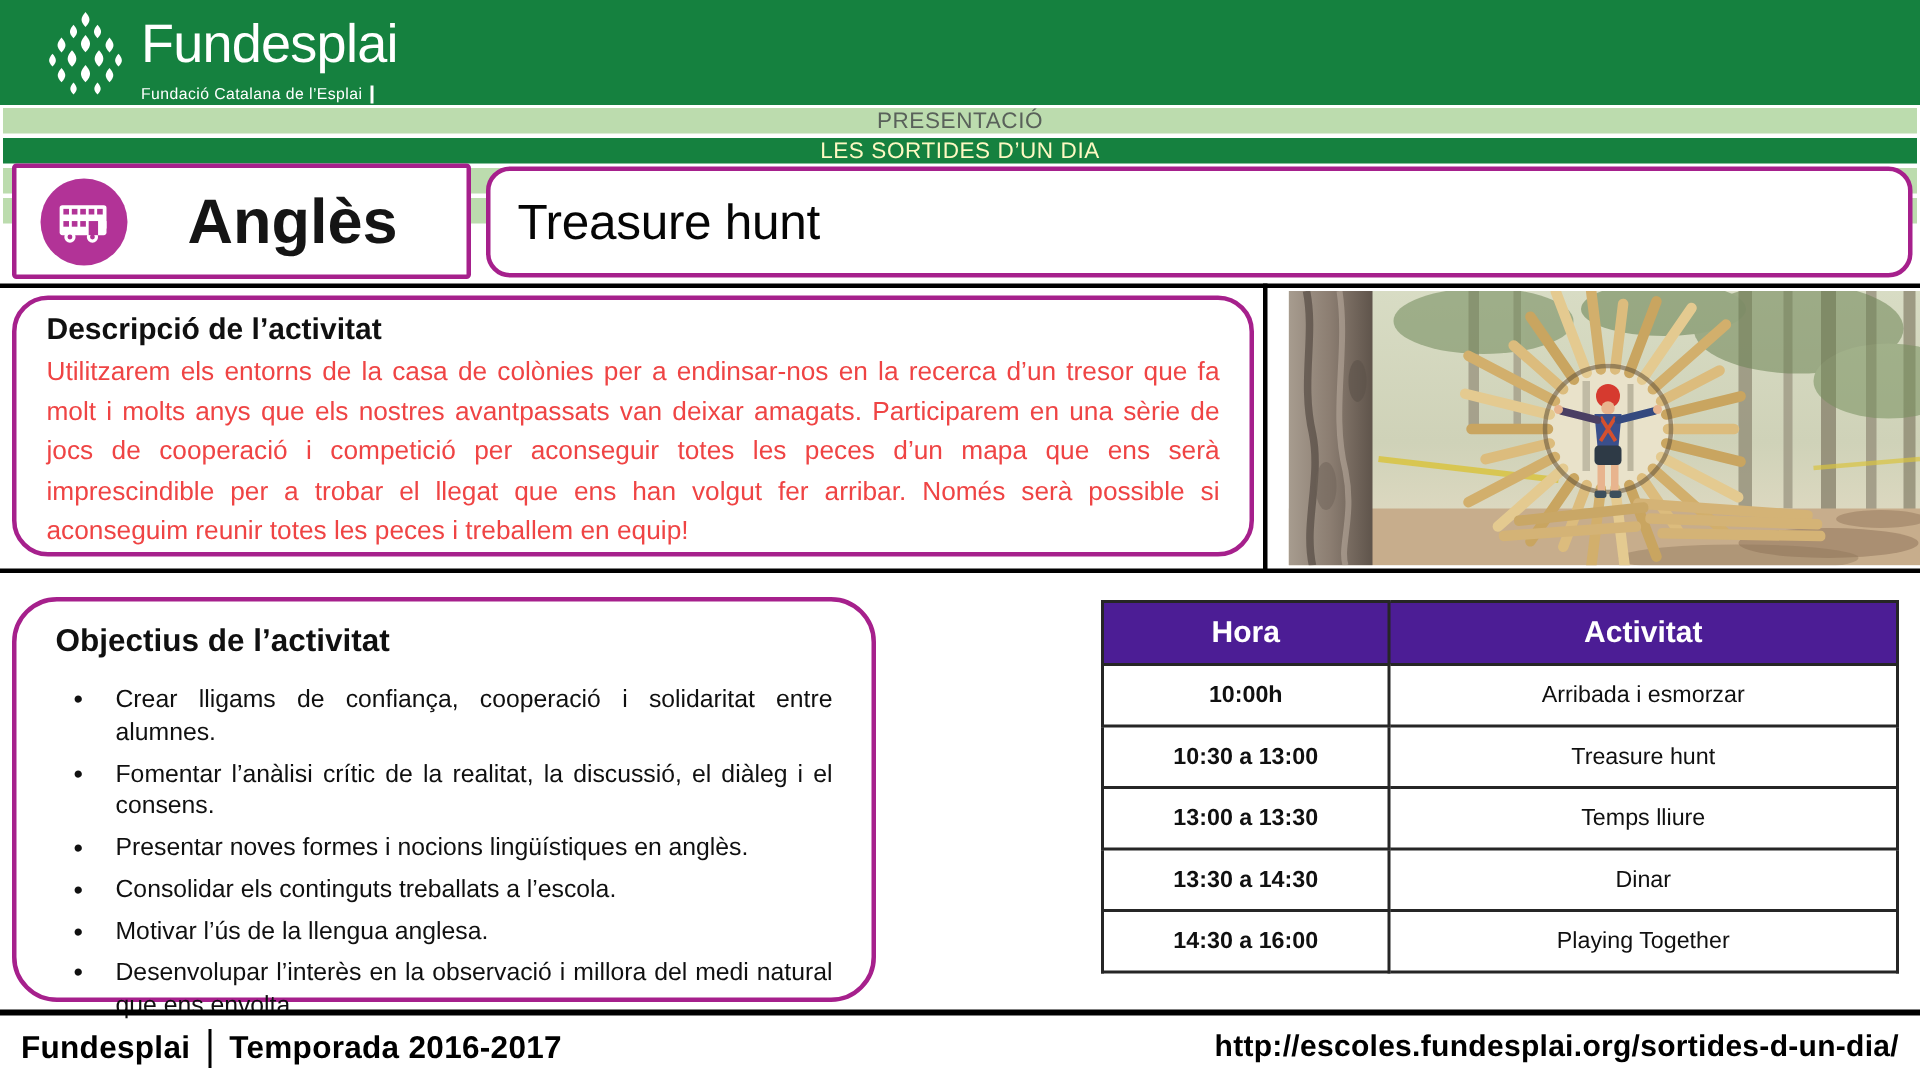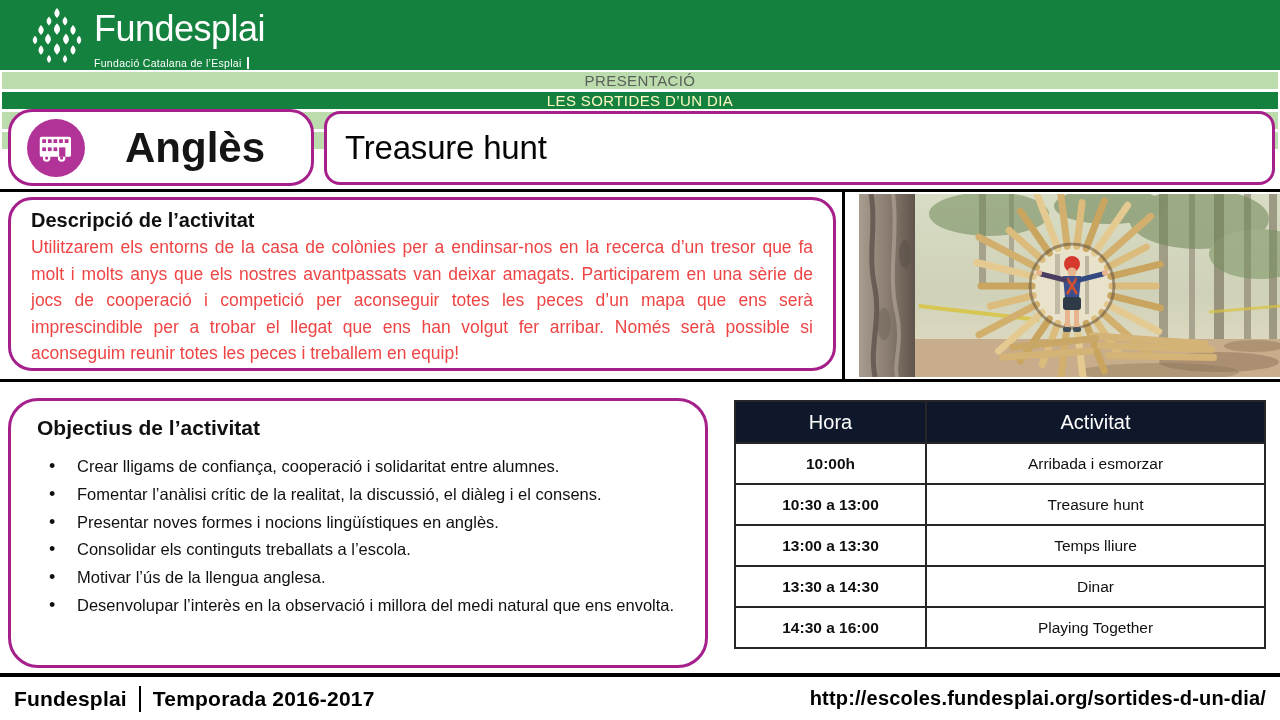--- a/index.html
+++ b/index.html
@@ -16,21 +16,21 @@
   .logo-sub { font-size:10.5px; font-weight:400; letter-spacing:0.3px; margin-top:-6px; border-right:2px solid #fff; display:inline-block; padding-right:5px; }
 
   
   .tabs { position:absolute; left:2px; right:2px; top:72px; height:31px; display:flex; gap:3px;flex-direction:column; }
   .tab { flex:1; background:#BCDCAE; color:#59615a; font-size:15px; letter-spacing:0.4px;
          display:flex; align-items:center; justify-content:center; cursor:pointer; }
   .tab.active { background:#15813F; color:#fef9c3; font-weight:400; }
 
   
   .cat-box { position:absolute; left:8px; top:109px; width:306px; height:77px;
-             border:3px solid #A6208C; border-radius:24px; display:flex; align-items:center; background:#fff; }
+             border:3px solid #A6208C; border-radius:3px; display:flex; align-items:center; background:#fff; }
   .cat-icon { width:58px; height:58px; border-radius:50%; background:#B23397; margin-left:16px;
               display:flex; align-items:center; justify-content:center; flex:none; }
   .cat-label { flex:1; text-align:center; font-size:42px; font-weight:700; color:#151515; padding-right:6px; }
   .title-box { position:absolute; left:324px; top:111px; width:951px; height:74px;
                border:3px solid #A6208C; border-radius:16px; display:flex; align-items:center; background:#fff; }
   .title-label { font-size:33px; color:#050505; padding-left:18px; letter-spacing:-0.2px; }
 
   
   .hline { position:absolute; left:0; width:1280px; height:3px; background:#000; }
   .hline.l1 { top:189px; } .hline.l2 { top:379px; } .hline.l3 { top:673px; height:4px; }
@@ -39,32 +39,32 @@
   
   .desc-box { position:absolute; left:8px; top:197px; width:828px; height:174px;
               border:3px solid #A6208C; border-radius:24px; padding:9px 20px 6px 20px; background:#fff; }
   .desc-head { font-size:20px; font-weight:700; color:#101010; margin-bottom:2px; }
   .desc-body { font-size:17.5px; line-height:1.52; color:#ef4444; text-align:justify; }
 
   .photo { position:absolute; left:859px; top:194px; width:421px; height:183px; overflow:hidden; }
   .photo svg { display:block; }
 
   
-  .obj-box { position:absolute; left:8px; top:398px; width:700px; height:270px;
+  .obj-box { position:absolute; left:8px; top:398px; width:576px; height:270px;
              border:3px solid #A6208C; border-radius:30px; padding:15px 26px 10px 26px; background:#fff; }
   .obj-head { font-size:21px; font-weight:700; color:#101010; }
   .obj-list { list-style:none; margin-top:16px; }
   .obj-list li { position:relative; padding-left:40px; font-size:16.5px; line-height:1.32;
                  color:#101010; margin-bottom:6px; text-align:justify; }
   .obj-list li::before { content:"\2022"; position:absolute; left:12px; top:-1px; font-size:18px; color:#101010; }
 
   
   .sched { position:absolute; left:734px; top:400px; width:532px; border-collapse:collapse; }
   .sched th, .sched td { border:2px solid #262626; text-align:center; vertical-align:middle; }
-  .sched th { background:#0f172a; color:#fff; font-size:20px; font-weight:400; height:42px; }
+  .sched th { background:#4c1d95; color:#fff; font-size:20px; font-weight:700; height:42px; }
   .sched td { height:41px; font-size:15.5px; color:#101010; background:#fff; }
   .sched td.time { font-weight:700; width:191px; font-size:15.5px; }
 
   
   .footer { position:absolute; left:0; right:0; top:677px; height:43px; display:flex;
             align-items:center; padding:0 14px; }
   .footer-left { display:flex; align-items:center; }
   .footer-brand { font-size:21px; font-weight:700; color:#000; letter-spacing:0.2px; }
   .footer-sep { width:2px; height:26px; background:#000; margin:0 12px; }
   .footer-season { font-size:21px; font-weight:600; color:#000; letter-spacing:0.2px; }

